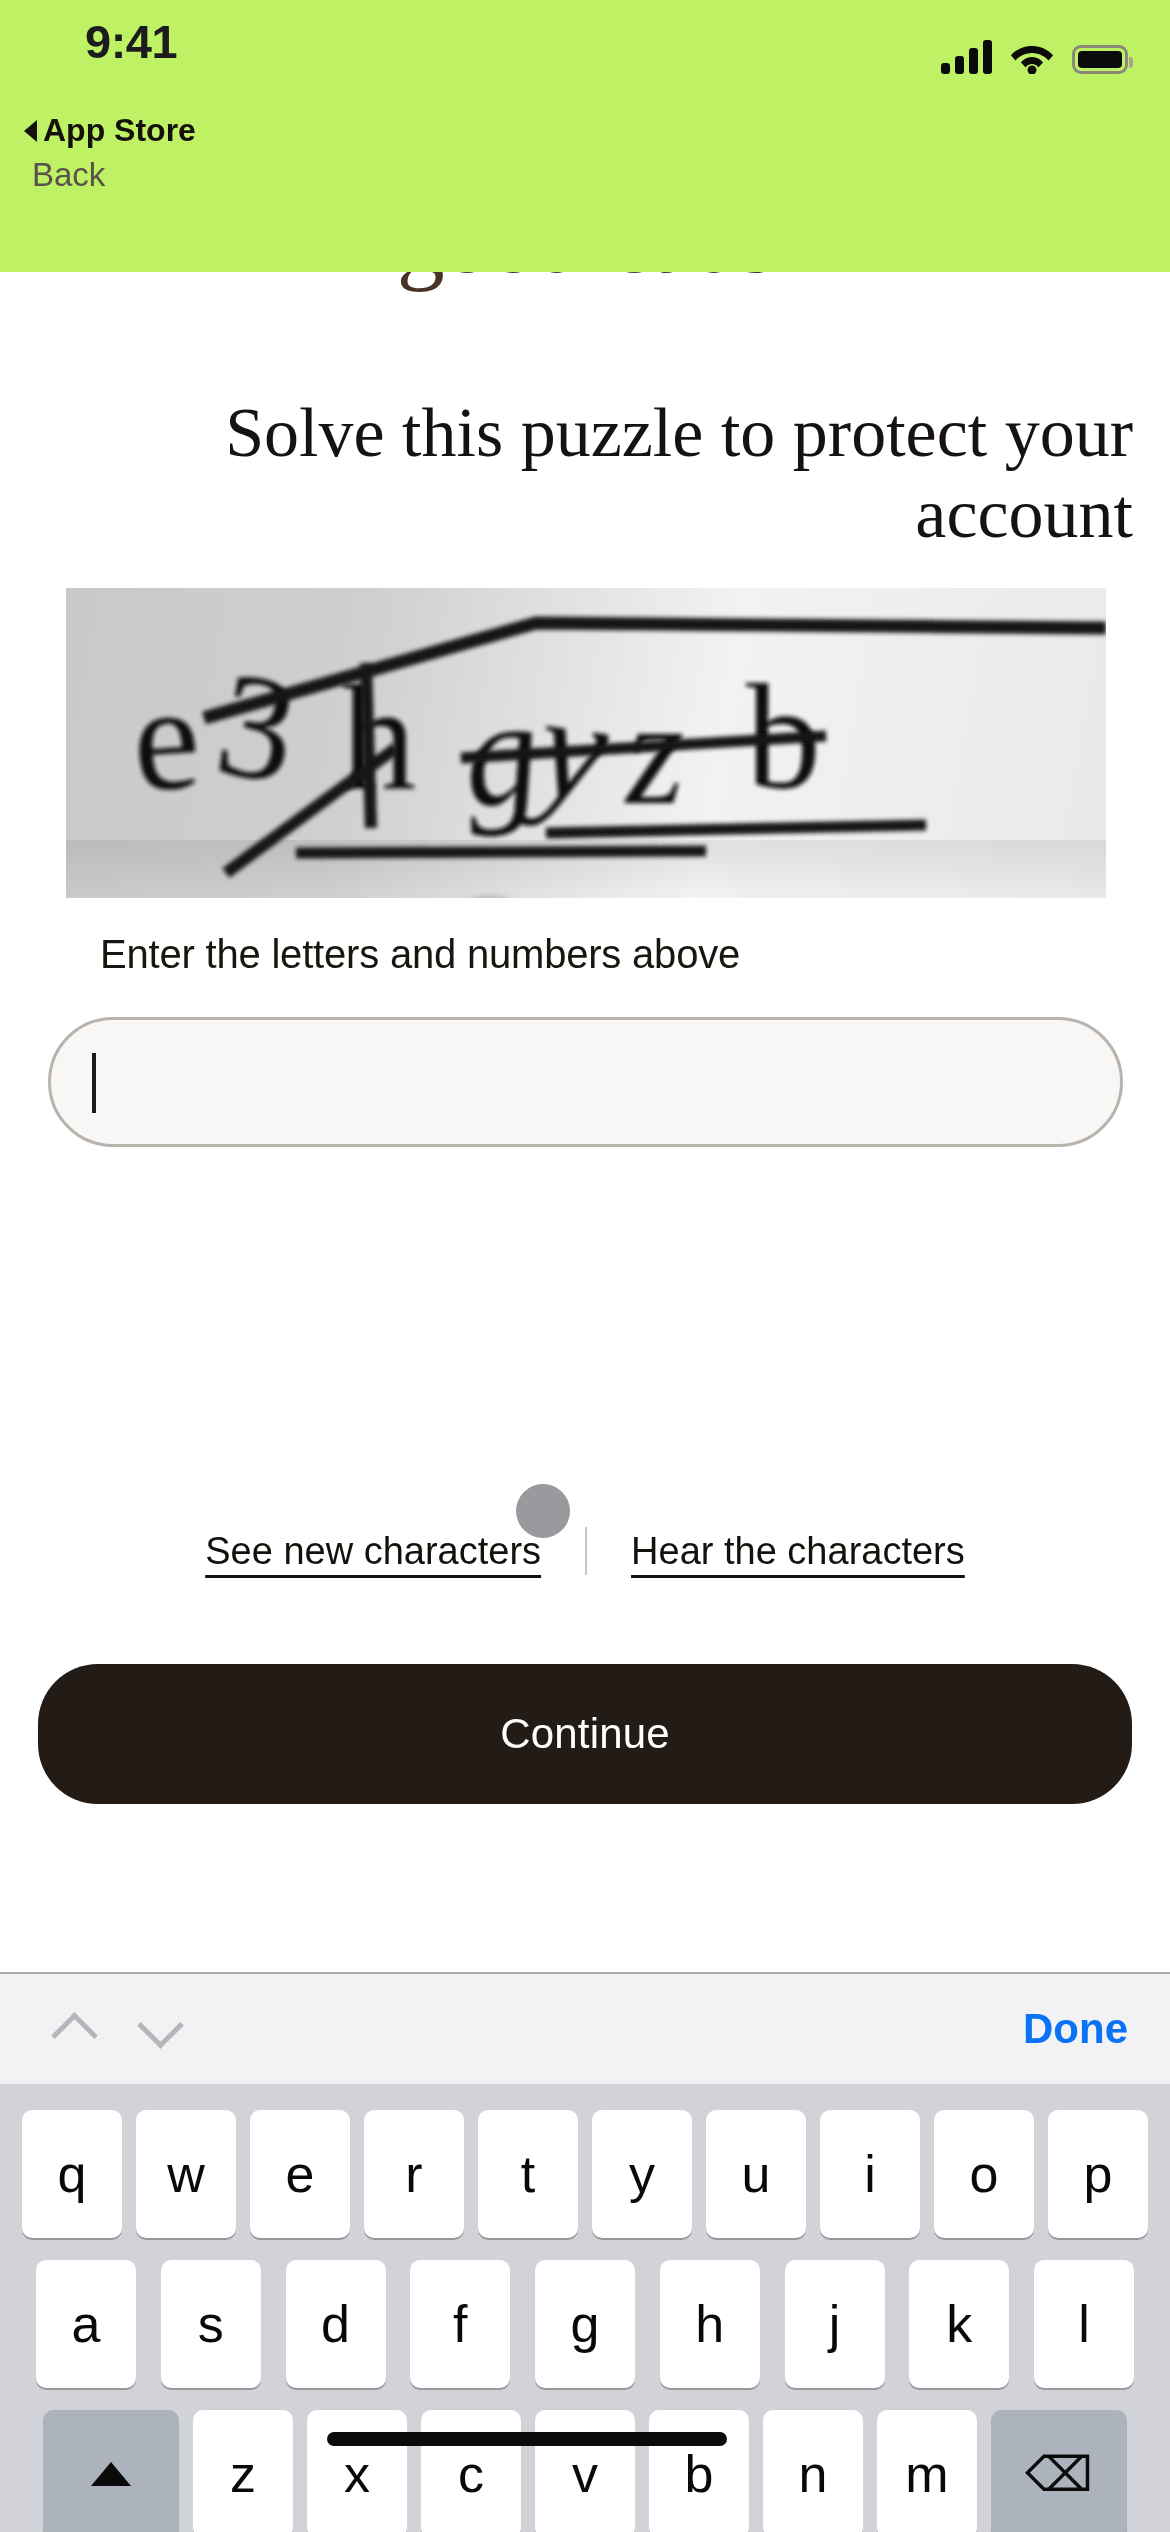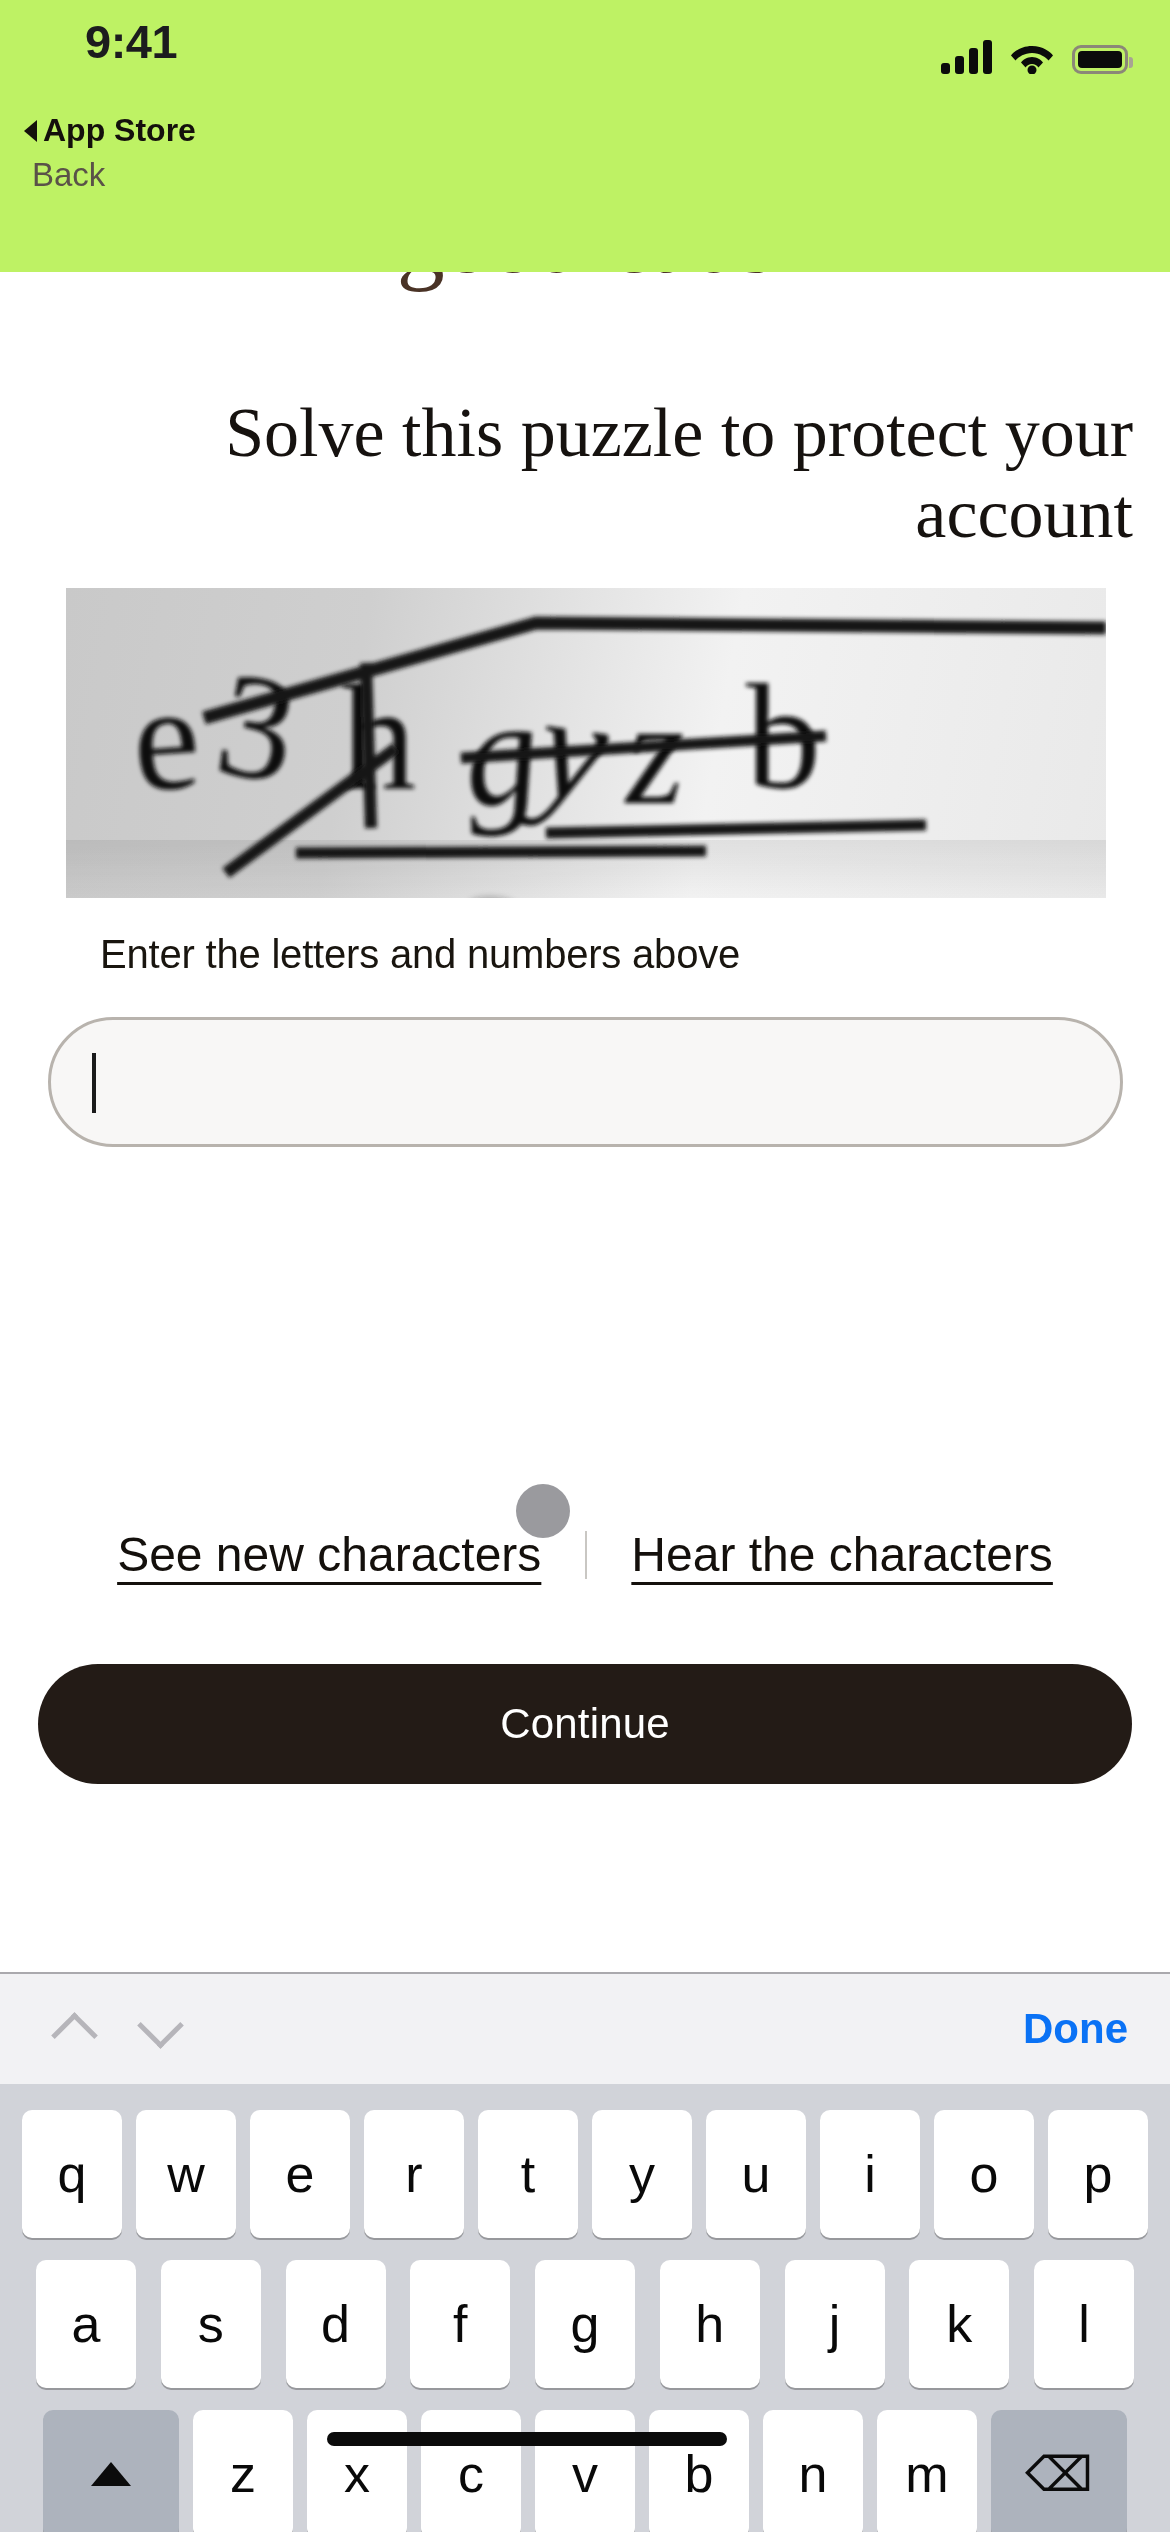--- a/index.html
+++ b/index.html
@@ -112,28 +112,28 @@
   .touch-dot {
     position:absolute; left:516px; top:1212px; width:54px; height:54px;
     border-radius:50%; background:#9a9a9e;
   }
 
   .links {
     position:absolute; left:0; top:1255px; width:1170px;
     display:flex; justify-content:center; align-items:center; gap:0;
   }
   .link {
-    font-size:48px; color:#14100c; text-decoration:underline;
+    font-size:38px; color:#14100c; text-decoration:underline;
     text-underline-offset:11px; text-decoration-thickness:3px;
     padding:0 44px; white-space:nowrap;
   }
   .link-div { width:2px; height:48px; background:#c9c7c3; }
 
   .continue-btn {
-    position:absolute; left:38px; top:1392px; width:1094px; height:120px;
+    position:absolute; left:38px; top:1392px; width:1094px; height:140px;
     background:#231b16; color:#fff; border:none; border-radius:60px;
     font-family:"Liberation Sans", sans-serif;
     font-size:42px; letter-spacing:0.2px;
   }
 
   
   .kb { position:absolute; left:0; bottom:0; width:1054px; height:560px; }
   .kb-accessory {
     position:absolute; left:0; top:0; width:1170px; height:112px;
     background:#f2f2f4; border-top:2px solid #aaa9ad;

